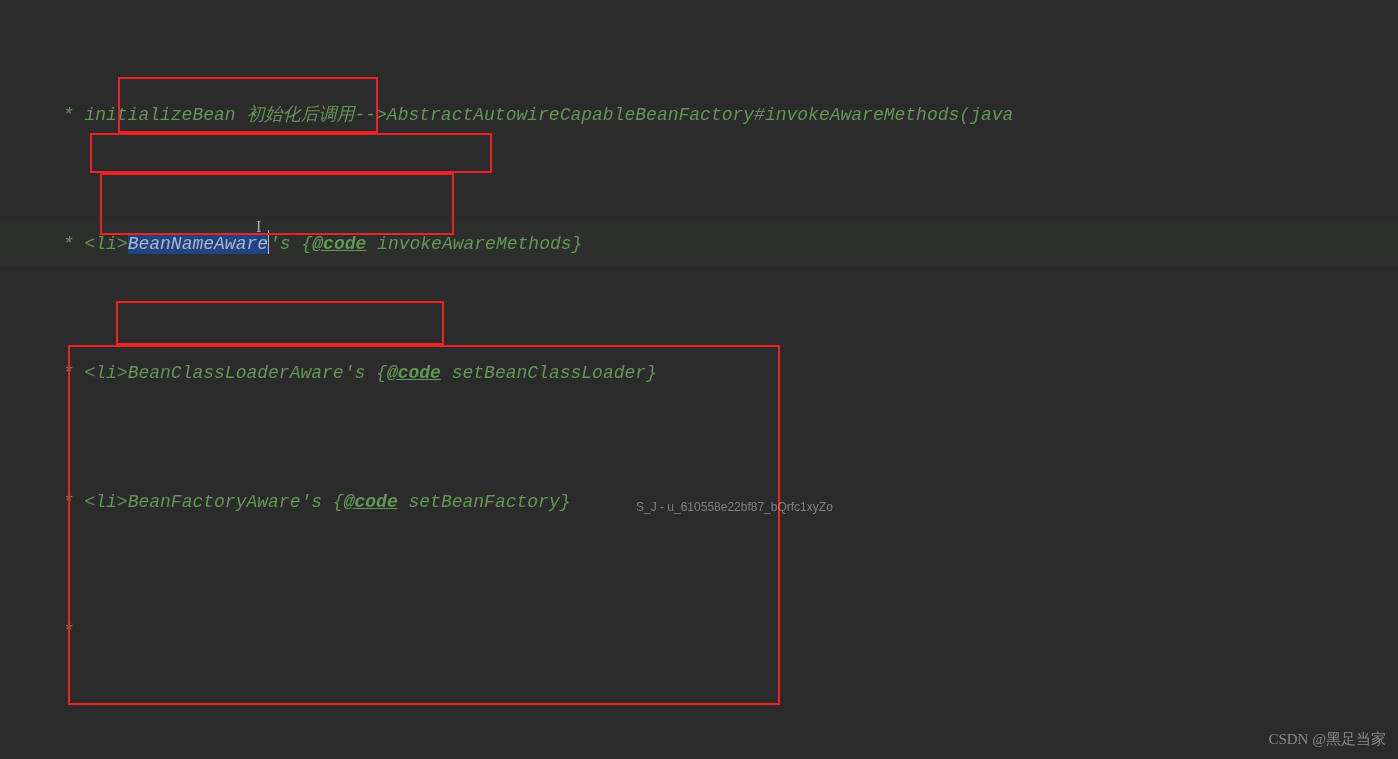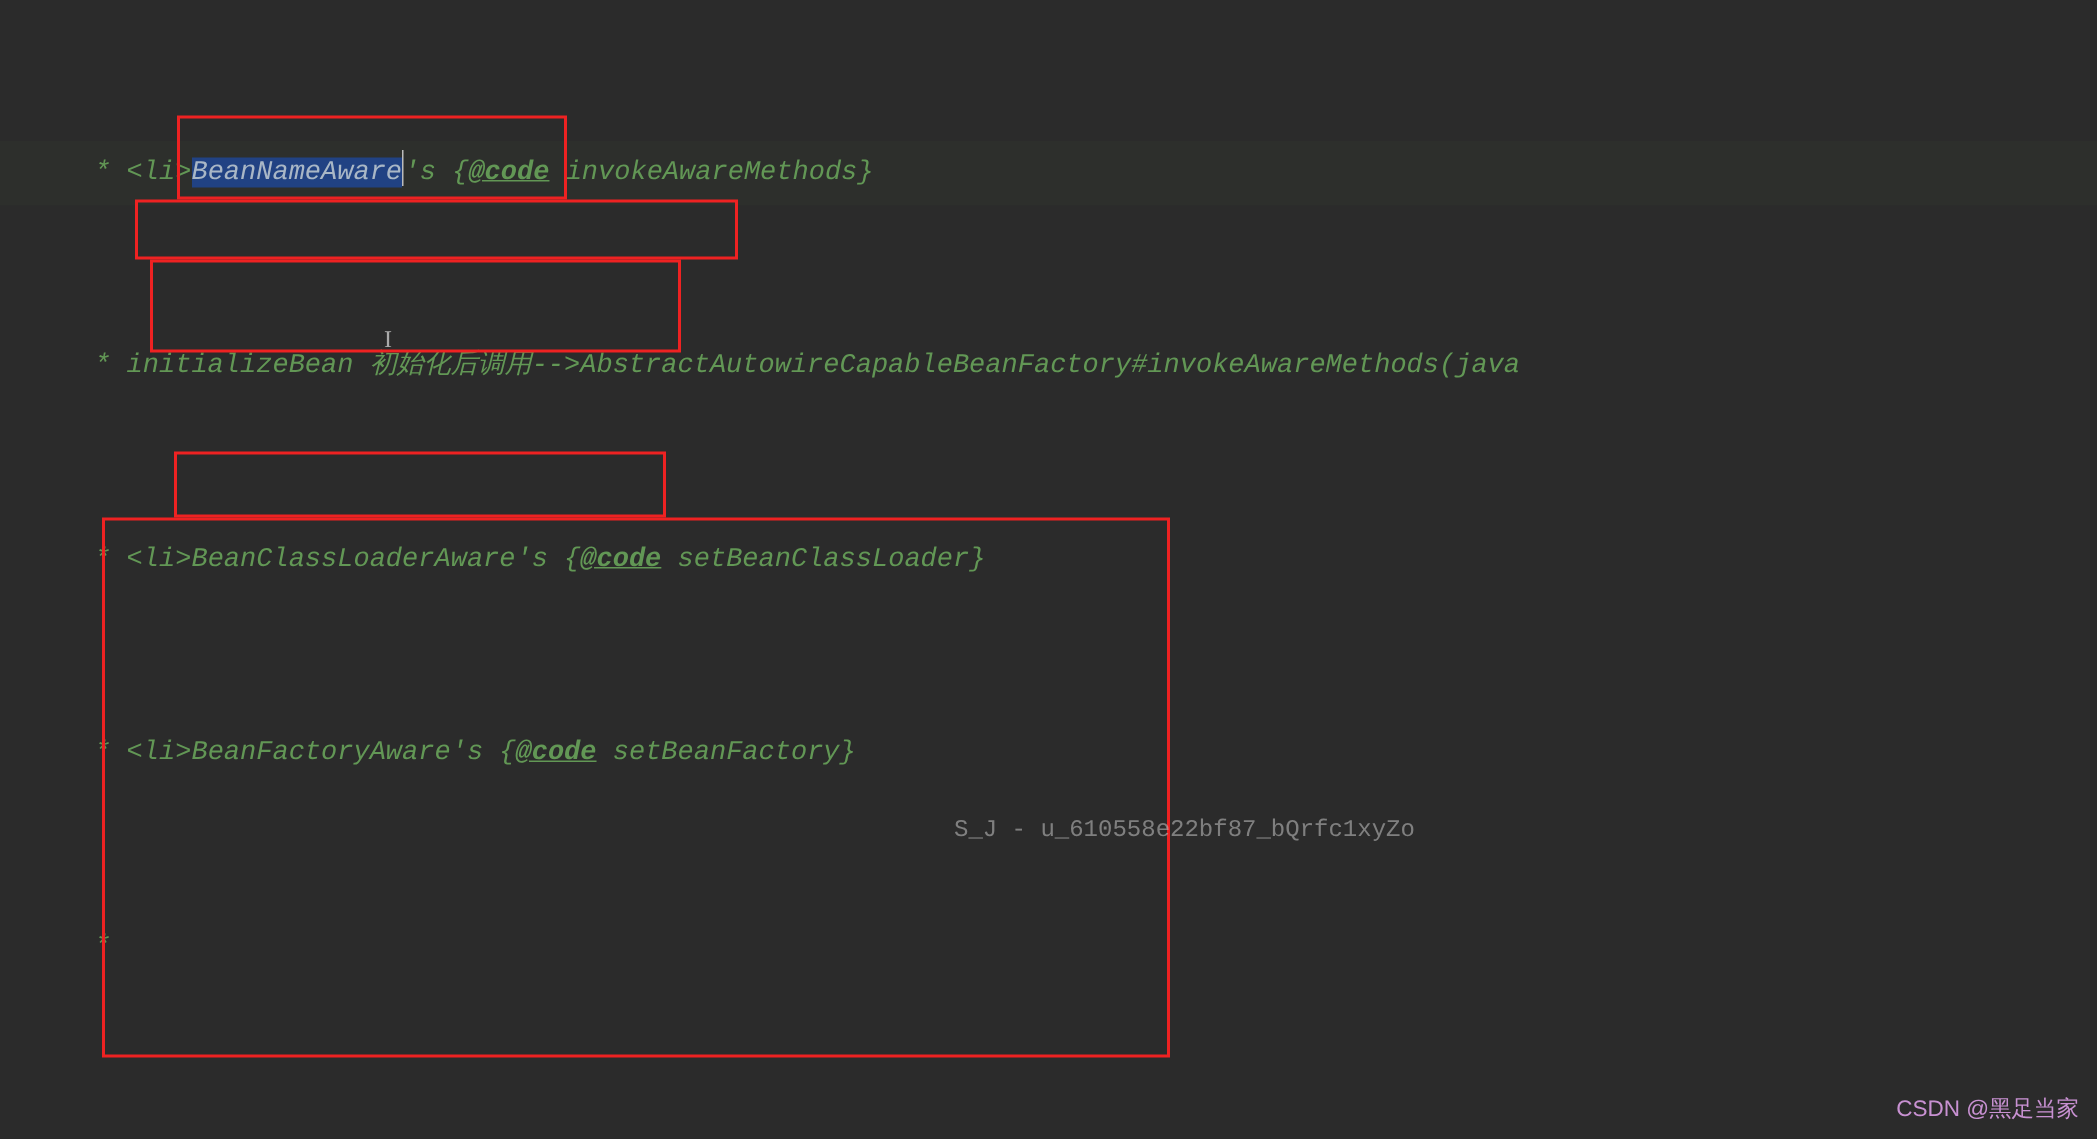--- a/index.html
+++ b/index.html
@@ -55,43 +55,42 @@
     }
     .red-box {
       position: absolute;
       border: 2px solid #ee2222;
       pointer-events: none;
     }
     .watermark {
       position: absolute;
       color: #b8b8b8;
       font-style: normal;
-      font-family: Liberation Mono, monospace;
-      font-size: 16px;
+      font-family: Liberation Sans, sans-serif;
+      font-size: 12px;
       opacity: 0.6;
-      margin-top: 44px;
     }
     .csdn-mark {
       position: absolute;
       right: 12px;
       bottom: 10px;
-      color: #f0abfc;
+      color: #a3a3a3;
       font-style: normal;
-      font-family: Liberation Sans, sans-serif;
+      font-family: Liberation Serif, serif;
       font-size: 15px;
       opacity: 0.8;
       margin-top: 23px;
     }
   </style>
 </head>
 <body>
 
 <div class="code-area">
+  <div class="line"><span> * </span><span>initializeBean 初始化后调用--&gt;AbstractAutowireCapableBeanFactory#invokeAwareMethods(java</span></div>
   <div class="line line-highlight"><span> * </span><span>&lt;li&gt;</span><span class="selected">BeanNameAware</span><span class="caret"></span><span>'s {</span><span class="code-tag">@code</span><span> invokeAwareMethods}</span></div>
-  <div class="line"><span> * </span><span>initializeBean 初始化后调用--&gt;AbstractAutowireCapableBeanFactory#invokeAwareMethods(java</span></div>
   <div class="line"><span> * </span><span>&lt;li&gt;</span><span>BeanClassLoaderAware's {</span><span class="code-tag">@code</span><span> setBeanClassLoader}</span></div>
   <div class="line"><span> * </span><span>&lt;li&gt;</span><span>BeanFactoryAware's {</span><span class="code-tag">@code</span><span> setBeanFactory}</span></div>
   <div class="line"><span> *</span></div>
   
   
   
   
   
   
   

